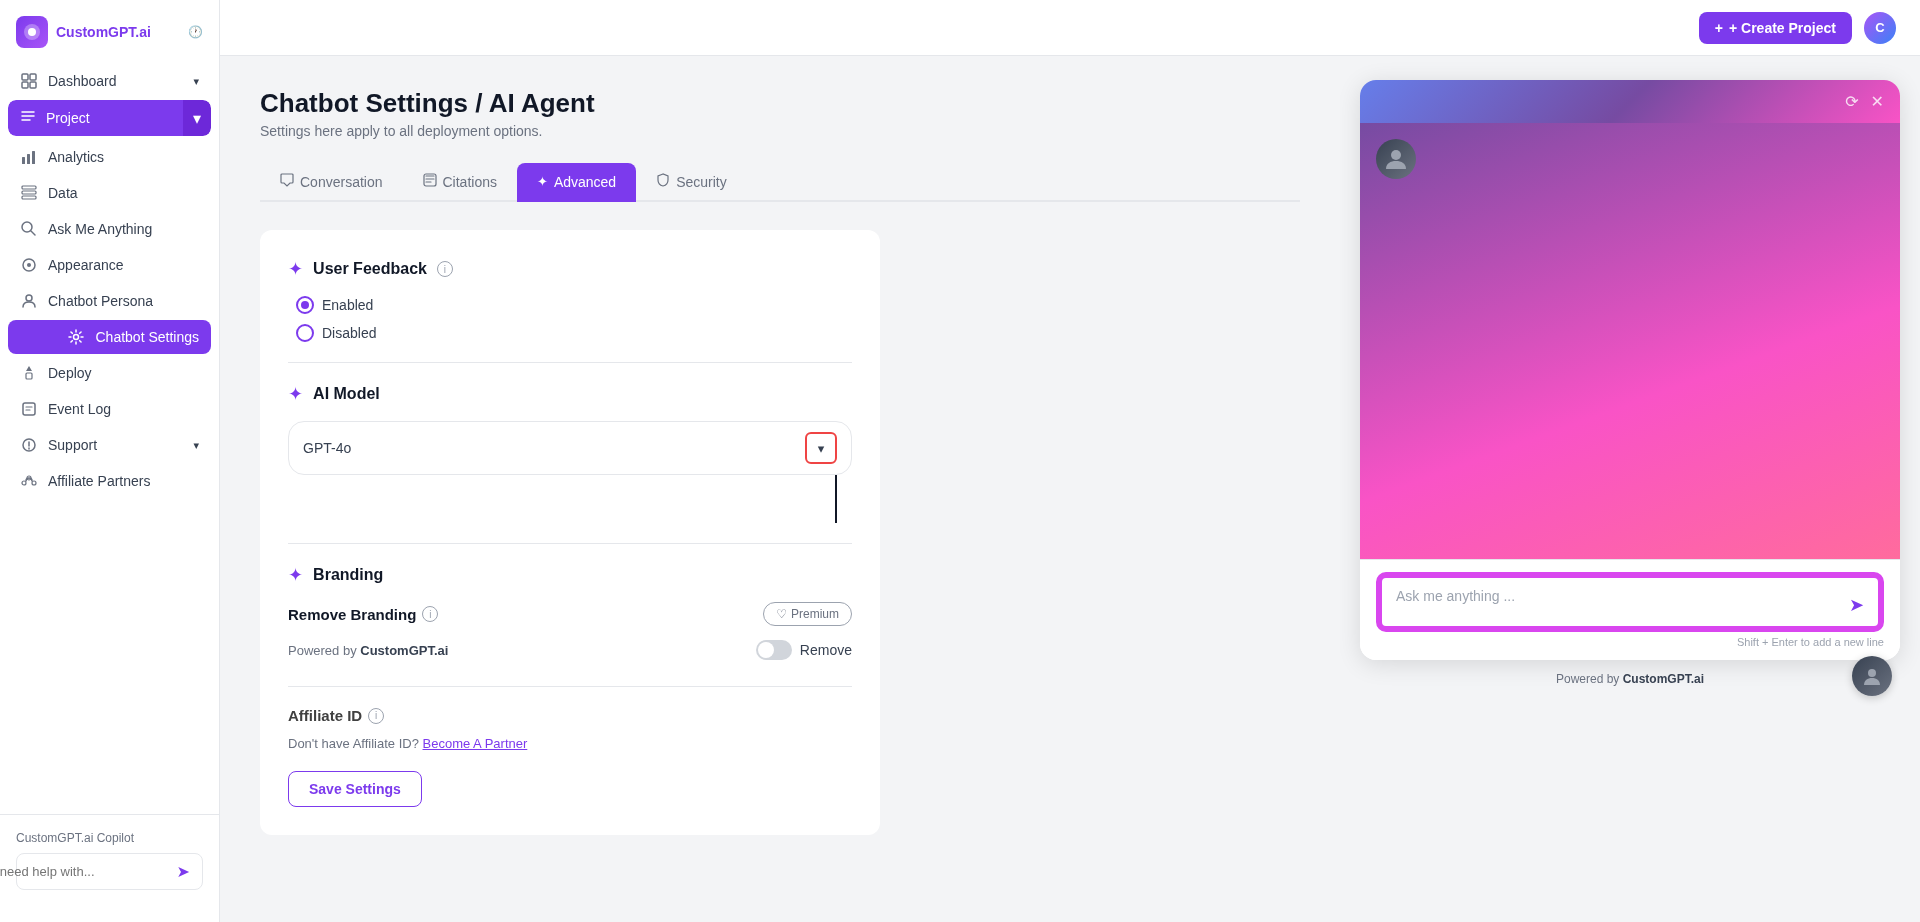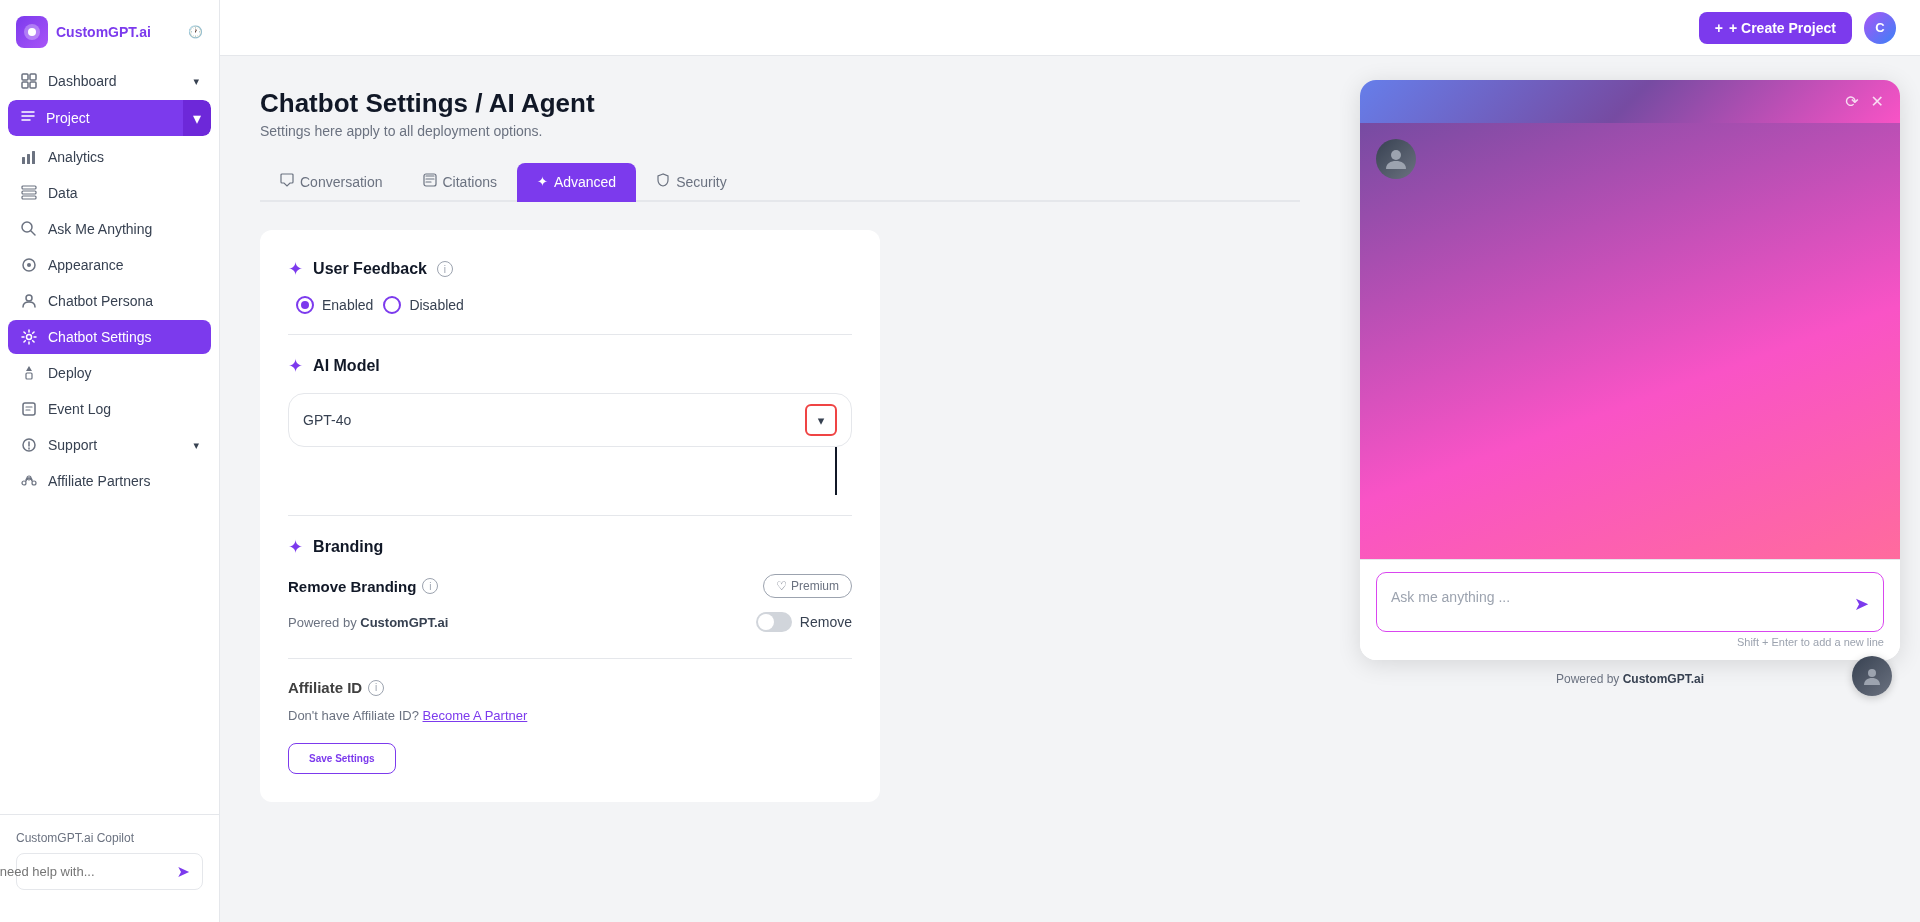--- a/index.html
+++ b/index.html
@@ -40,21 +40,21 @@
     .sidebar-nav { display: flex; flex-direction: column; gap: 2px; padding: 0 8px; flex: 1; }
     .nav-item {
       display: flex; align-items: center; gap: 10px;
       padding: 8px 12px;
       border-radius: 8px;
       cursor: pointer;
       font-size: 14px;
       color: #374151;
       transition: background 0.15s;
     }
-    .nav-item.active { background: #7c3aed; color: #fff; }
+    .nav-item.active { background: #7c3aed; color: #fff; justify-content: flex-end; }
     .nav-item .nav-icon { width: 18px; height: 18px; display: flex; align-items: center; justify-content: center; font-size: 14px; flex-shrink: 0; }
     .nav-item .nav-chevron { margin-left: auto; font-size: 11px; }
     .project-main { display: flex; align-items: center; gap: 10px; flex: 1; background: #7c3aed; color: #fff; border-radius: 8px 0 0 8px; padding: 8px 12px; }
     .project-chevron { background: #6d28d9; color: #fff; border-radius: 0 8px 8px 0; padding: 8px 10px; display: flex; align-items: center; cursor: pointer; }
 
     .sidebar-copilot {
       padding: 16px;
       border-top: 1px solid #e5e7eb;
       margin-top: auto;
     }
@@ -157,21 +157,21 @@
     .section-header {
       display: flex; align-items: center; gap: 10px;
       margin-bottom: 16px;
     }
     .section-icon { color: #7c3aed; font-size: 18px; }
     .section-title { font-size: 16px; font-weight: 600; color: #111827; }
 
     .section-divider { border: none; border-top: 1px solid #e5e7eb; margin: 20px 0; }
 
     
-    .radio-group { display: flex; flex-direction: row; gap: 10px; padding-left: 8px; }
+    .radio-group { display: flex; flex-direction: column; gap: 10px; padding-left: 8px; }
     .radio-item { display: flex; align-items: center; gap: 8px; cursor: pointer; }
     .radio-circle {
       width: 18px; height: 18px;
       border-radius: 50%;
       border: 2px solid #7c3aed;
       display: flex; align-items: center; justify-content: center;
     }
     .radio-circle.checked::after {
       content: '';
       width: 8px; height: 8px;
@@ -269,21 +269,21 @@
     .affiliate-hint { font-size: 13px; color: #6b7280; margin-bottom: 20px; }
     .affiliate-link { color: #7c3aed; text-decoration: underline; cursor: pointer; margin-top: 20px; }
 
     
     .save-btn {
       border: 1.5px solid #7c3aed;
       background: #fff;
       color: #7c3aed;
       border-radius: 8px;
       padding: 9px 20px;
-      font-size: 10px;
+      font-size: 14px;
       font-weight: 600;
       cursor: pointer;
     }
 
     
     .chatbot-preview {
       width: 580px;
       min-width: 580px;
       padding: 24px 20px;
       display: flex;
@@ -329,23 +329,23 @@
       overflow: hidden;
       display: flex; align-items: center; justify-content: center;
       font-size: 18px;
     }
     .chat-footer {
       background: #fff;
       padding: 12px 16px;
       border-top: 1px solid #e5e7eb;
     }
     .chat-input-wrap {
-      border: 1px solid #d946ef;
+      border: 6px solid #d946ef;
       border-radius: 10px;
-      padding: 16px 14px;
+      padding: 10px 14px;
       display: flex;
       align-items: flex-start;
       justify-content: space-between;
       min-height: 60px;
     }
     .chat-input-placeholder { font-size: 14px; color: #9ca3af; flex: 1; }
     .chat-send-icon { color: #7c3aed; font-size: 18px; cursor: pointer; align-self: flex-end; }
     .chat-hint { font-size: 11px; color: #9ca3af; text-align: right; margin-top: 4px; }
     .chat-powered {
       font-size: 12px; color: #6b7280; text-align: center; margin-top: 12px;

